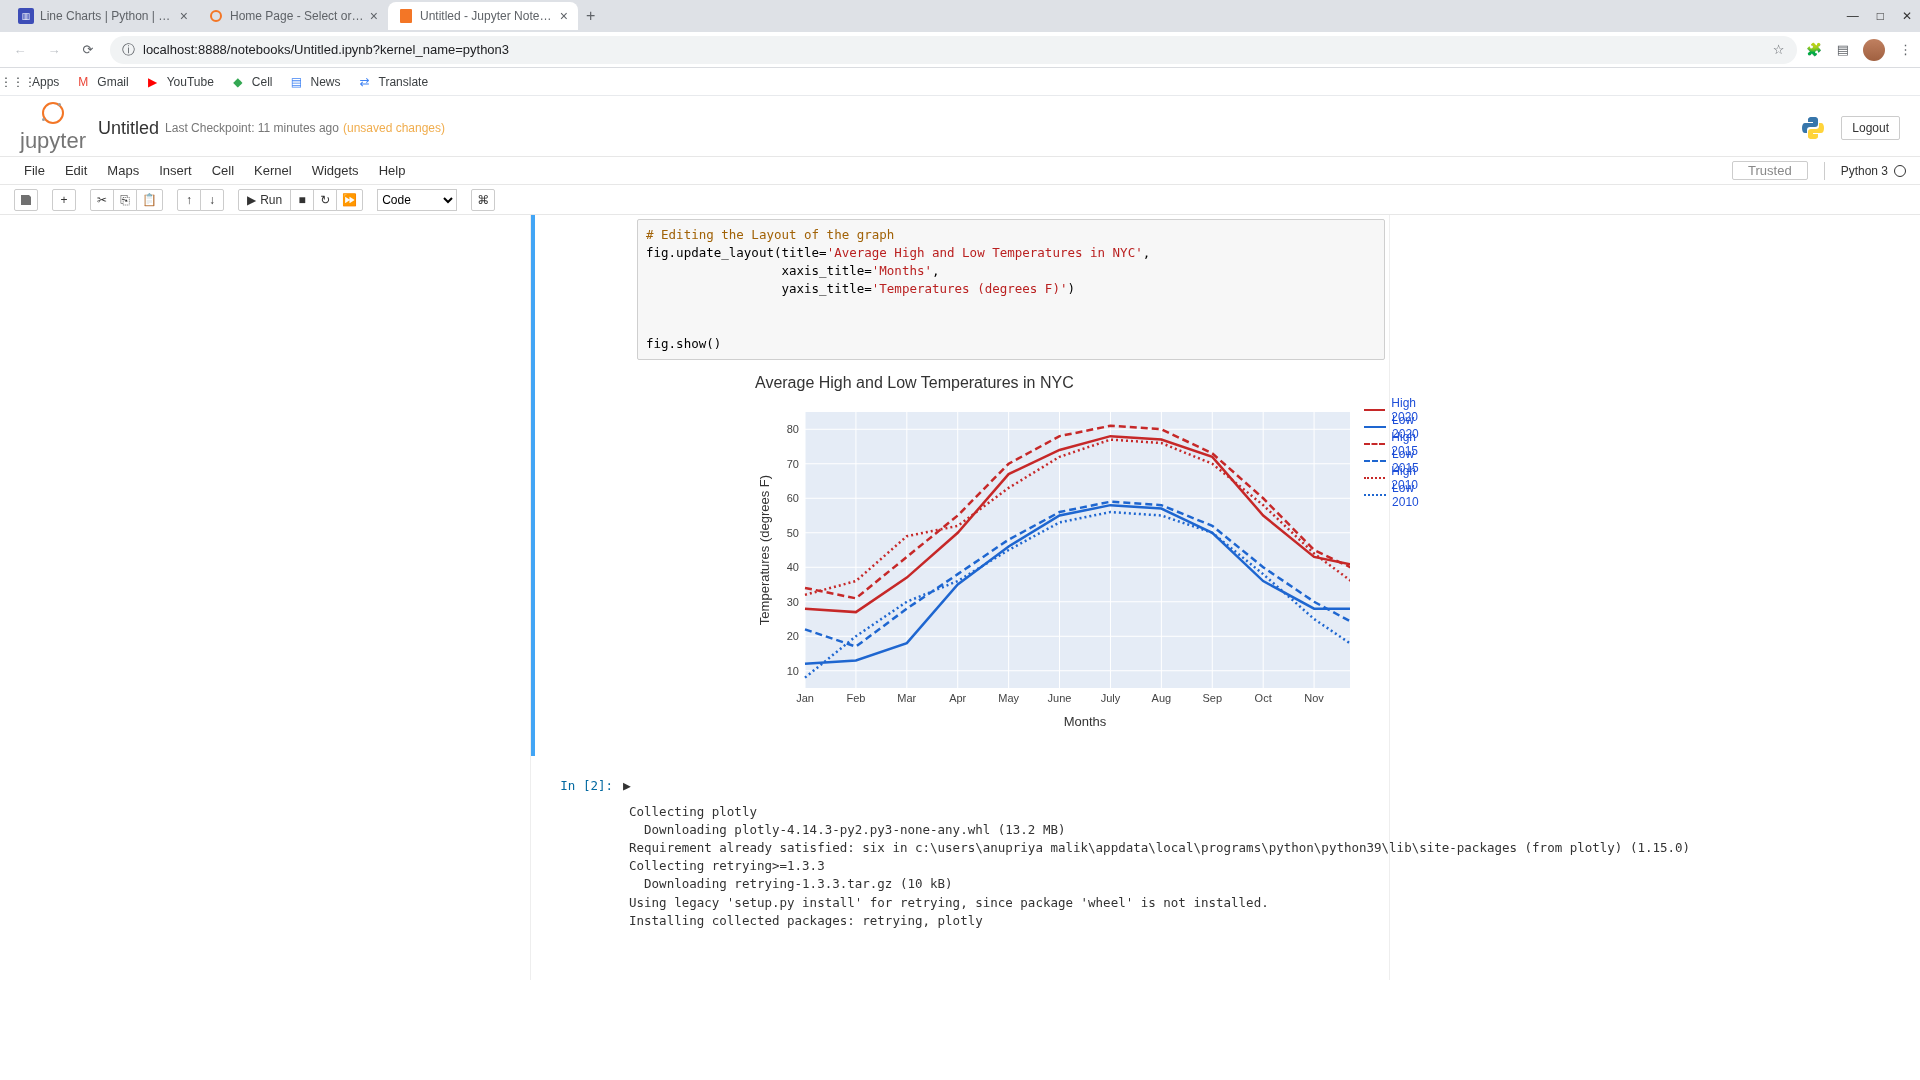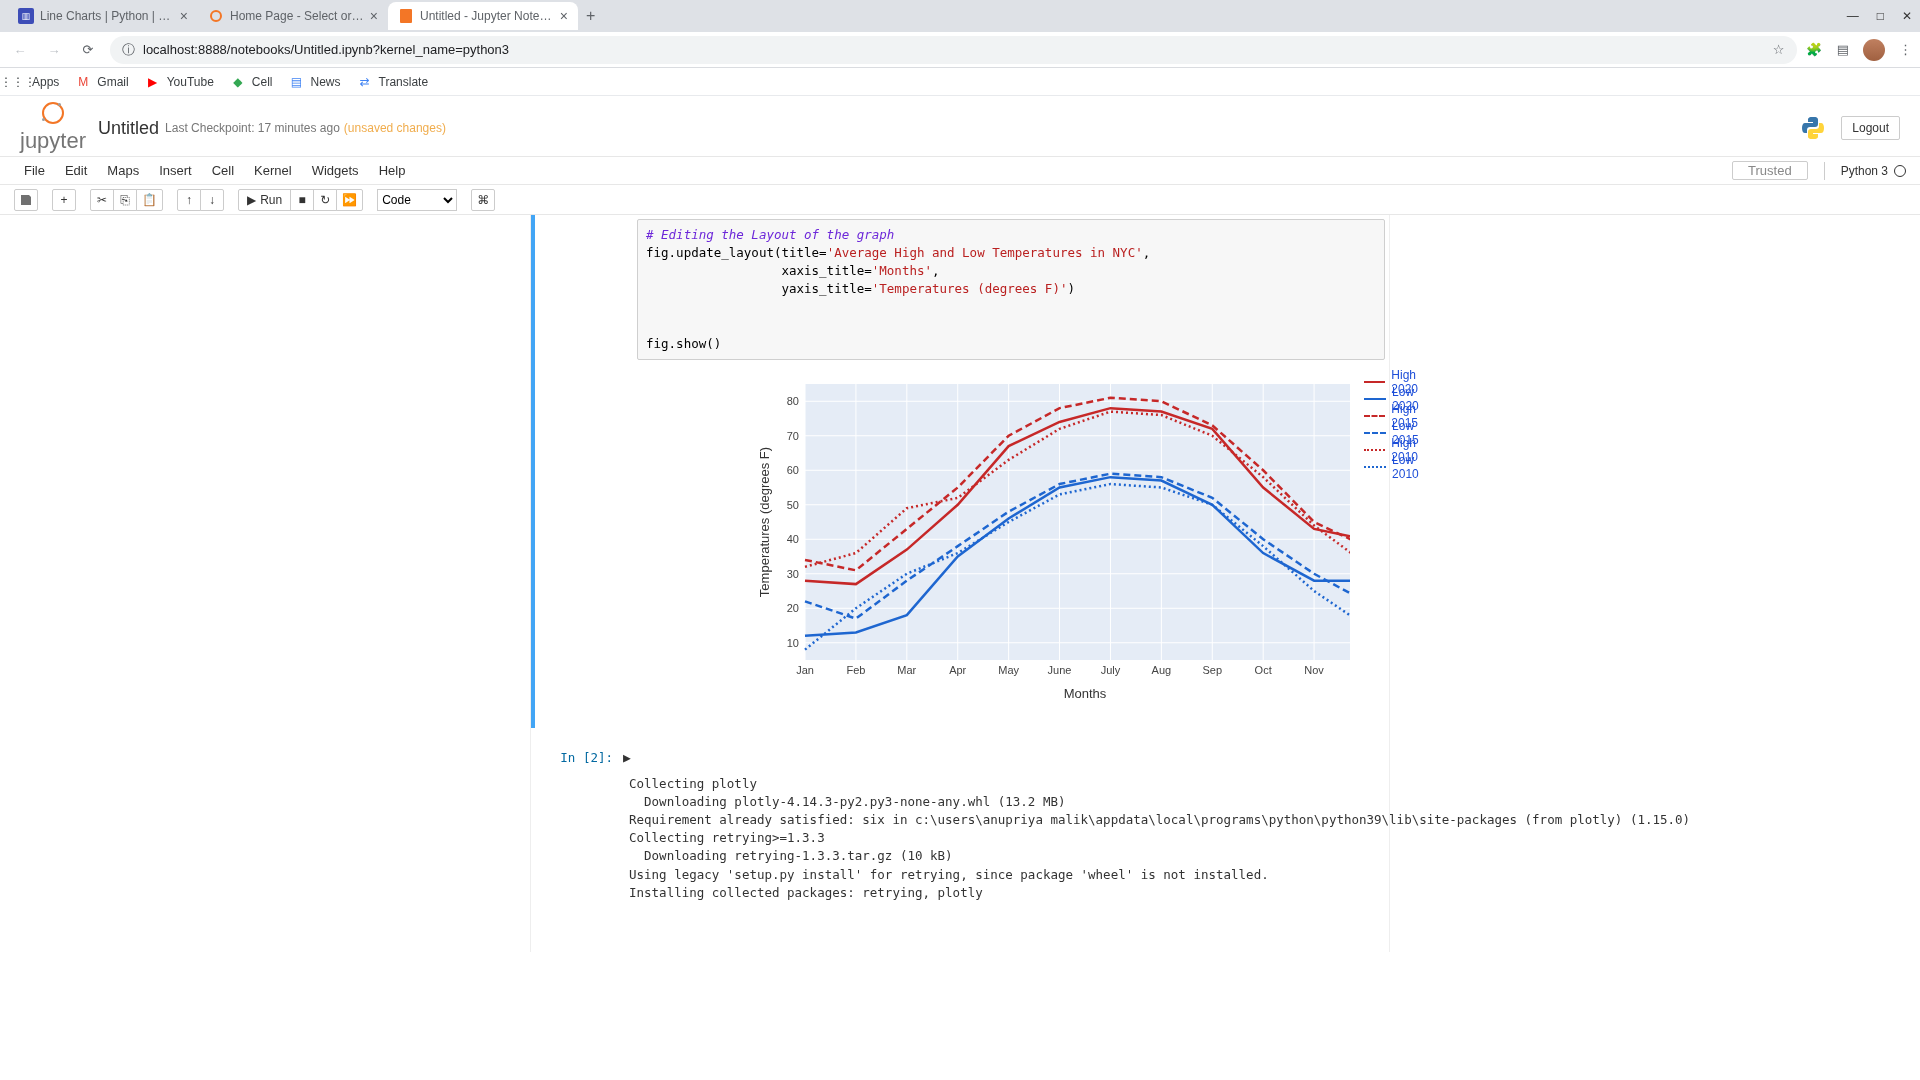--- a/index.html
+++ b/index.html
@@ -62,21 +62,21 @@
 .run-btn { gap: 4px; padding: 0 8px; }
 .celltype { height: 22px; width: 80px; border: 1px solid #ccc; font-size: 12px; background: #fff; }
 
 
 .notebook-container { background: #fff; }
 .notebook { width: 860px; margin: 0 auto; border-left: 1px solid #eee; border-right: 1px solid #eee; padding: 0 0 40px 0; }
 .cell { display: flex; padding: 4px 4px 4px 0; }
 .cell.selected { border-left: 4px solid #42a5f5; }
 .prompt { width: 90px; text-align: right; padding: 6px 8px 0 0; font-family: monospace; font-size: 12.5px; color: #0369a1; flex-shrink: 0; }
 .input-area { border: 1px solid #cfcfcf; border-radius: 2px; background: #f7f7f7; padding: 6px 8px; font-family: monospace; font-size: 12.5px; line-height: 1.45; flex: 1; white-space: pre; overflow-x: auto; }
-.input-area .cm { color: #6d28d9; font-style: italic; }
+.input-area .cm { color: #a16207; }
 .input-area .s { color: #ba2121; }
 .input-area .n { color: #000; }
 .run-arrow { width: 12px; text-align: center; color: #333; font-family: monospace; padding-top: 6px; }
 .output-area { padding: 6px 8px; font-family: monospace; font-size: 12.5px; line-height: 1.45; white-space: pre; flex: 1; }
 
 
 .chart-wrap { padding: 10px 0 20px 130px; }
 .chart-title { font-size: 16px; color: #333; margin-bottom: 10px; }
 .chart-row { display: flex; align-items: flex-start; gap: 14px; }
 svg.chart { font-family: Arial, sans-serif; }
@@ -165,21 +165,21 @@
       </div>
   </div>
 </div>
 
 <div class="jupyter-header">
   <span class="jupyter-logo">
     <span class="orb"></span>
     <span>jupyter</span>
   </span>
   <span class="notebook-name">Untitled</span>
-  <span class="checkpoint">Last Checkpoint: 17 minutes ago</span>
+  <span class="checkpoint">Last Checkpoint: 11 minutes ago</span>
   <span class="unsaved">(unsaved changes)</span>
   <div class="header-right">
     <span class="python-logo">
       <svg width="26" height="26" viewBox="0 0 26 26">
           <path fill="#3776ab" d="M12 2c-4 0-4 2-4 3v2h5v1H5c-2 0-3 2-3 5s1 5 3 5h2v-3c0-2 1-3 3-3h5c2 0 3-1 3-3V5c0-1 0-3-4-3h-2z"></path>
           <path fill="#ffd43b" d="M14 24c4 0 4-2 4-3v-2h-5v-1h8c2 0 3-2 3-5s-1-5-3-5h-2v3c0 2-1 3-3 3h-5c-2 0-3 1-3 3v4c0 1 0 3 4 3h2z"></path>
         </svg>
     </span>
     <button class="logout-btn">Logout</button>
   </div>
@@ -251,20 +251,21 @@
 <span></span>
 <span></span>
 <span class="n">fig.show()</span></div>
   </div>
 
   <div class="cell selected" style="padding-top:0;">
     <div class="prompt"></div>
     <div class="run-arrow"></div>
     <div style="flex:1;">
       <div class="chart-wrap">
+        <div class="chart-title">Average High and Low Temperatures in NYC</div>
         <div class="chart-row">
           <svg class="chart" id="chart-svg" width="620" height="330">
                 <rect x="50" y="10" width="560" height="276" class="plot-bg"></rect>
                 <line x1="50" x2="610" y1="268.75" y2="268.75" stroke="#fff" stroke-width="1"></line>
                 <text x="44" y="272.75" text-anchor="end" class="axis-text">10</text>
                 <line x1="50" x2="610" y1="234.25" y2="234.25" stroke="#fff" stroke-width="1"></line>
                 <text x="44" y="238.25" text-anchor="end" class="axis-text">20</text>
                 <line x1="50" x2="610" y1="199.75" y2="199.75" stroke="#fff" stroke-width="1"></line>
                 <text x="44" y="203.75" text-anchor="end" class="axis-text">30</text>
                 <line x1="50" x2="610" y1="165.25" y2="165.25" stroke="#fff" stroke-width="1"></line>

